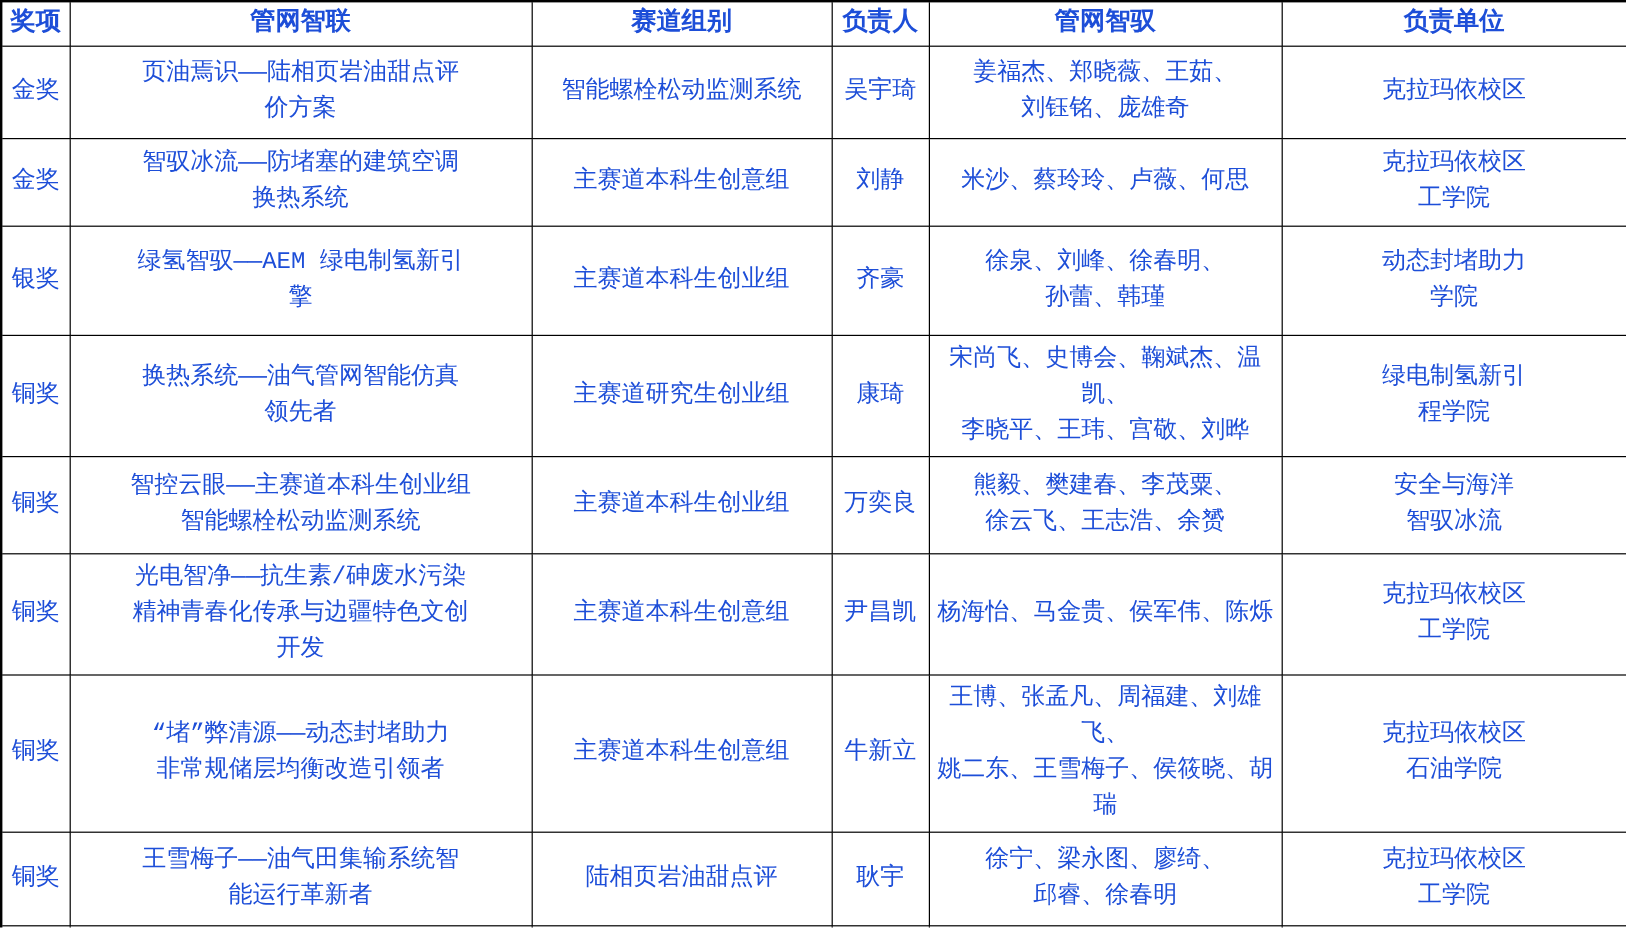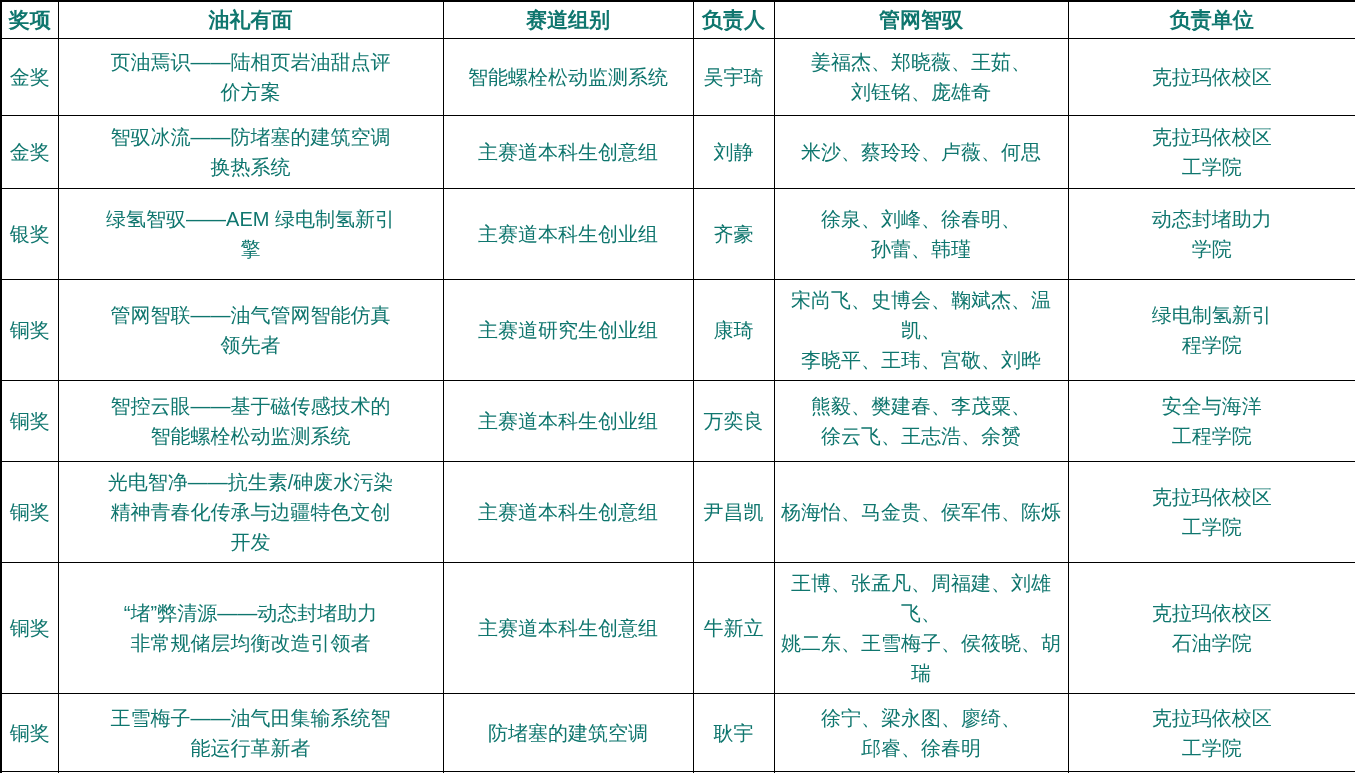--- a/index.html
+++ b/index.html
@@ -18,22 +18,23 @@
     width: 1355px;
     table-layout: fixed;
     border-collapse: collapse;
     background: #ffffff;
   }
   table.award-table th,
   table.award-table td {
     border: 1px solid #000000;
     text-align: center;
     vertical-align: middle;
-    color: #0f766e;
+    color: #1d4ed8;
     overflow: hidden;
+    font-family: Liberation Mono, monospace;
   }
   table.award-table {
     border: 2px solid #000000;
   }
   table.award-table th {
     font-size: 21px;
     font-weight: 700;
     height: 32px;
     line-height: 24px;
     padding: 2px 0;
@@ -54,21 +55,21 @@
     <col style="width:57px">
     <col style="width:385px">
     <col style="width:250px">
     <col style="width:81px">
     <col style="width:294px">
     <col style="width:288px">
   </colgroup>
   <thead>
     <tr style="height:33px">
       <th>奖项</th>
-      <th>油礼有面</th>
+      <th>管网智联</th>
       <th>赛道组别</th>
       <th>负责人</th>
       <th>管网智驭</th>
       <th>负责单位</th>
     </tr>
   </thead>
   <tbody>
     <tr style="height:77px">
       <td>金奖</td>
       <td>页油焉识——陆相页岩油甜点评
@@ -95,39 +96,39 @@
 擎</td>
       <td>主赛道本科生创业组</td>
       <td>齐豪</td>
       <td>徐泉、刘峰、徐春明、
 孙蕾、韩瑾</td>
       <td>动态封堵助力
 学院</td>
     </tr>
     <tr style="height:78px">
       <td>铜奖</td>
-      <td>管网智联——油气管网智能仿真
+      <td>换热系统——油气管网智能仿真
 领先者</td>
       <td>主赛道研究生创业组</td>
       <td>康琦</td>
       <td>宋尚飞、史博会、鞠斌杰、温凯、
 李晓平、王玮、宫敬、刘晔</td>
       <td>绿电制氢新引
 程学院</td>
     </tr>
     <tr style="height:81px">
       <td>铜奖</td>
-      <td>智控云眼——基于磁传感技术的
+      <td>智控云眼——主赛道本科生创业组
 智能螺栓松动监测系统</td>
       <td>主赛道本科生创业组</td>
       <td>万奕良</td>
       <td>熊毅、樊建春、李茂粟、
 徐云飞、王志浩、余赟</td>
       <td>安全与海洋
-工程学院</td>
+智驭冰流</td>
     </tr>
     <tr style="height:99px">
       <td>铜奖</td>
       <td>光电智净——抗生素/砷废水污染
 精神青春化传承与边疆特色文创
 开发</td>
       <td>主赛道本科生创意组</td>
       <td>尹昌凯</td>
       <td>杨海怡、马金贵、侯军伟、陈烁</td>
       <td>克拉玛依校区
@@ -141,21 +142,21 @@
       <td>牛新立</td>
       <td>王博、张孟凡、周福建、刘雄飞、
 姚二东、王雪梅子、侯筱晓、胡瑞</td>
       <td>克拉玛依校区
 石油学院</td>
     </tr>
     <tr style="height:78px">
       <td>铜奖</td>
       <td>王雪梅子——油气田集输系统智
 能运行革新者</td>
-      <td>防堵塞的建筑空调</td>
+      <td>陆相页岩油甜点评</td>
       <td>耿宇</td>
       <td>徐宁、梁永图、廖绮、
 邱睿、徐春明</td>
       <td>克拉玛依校区
 工学院</td>
     </tr>
     <tr style="height:96px">
       <td>铜奖</td>
       <td>“油城学脉·油礼有面”——石油
 精神青春化传承与边疆特色文创

